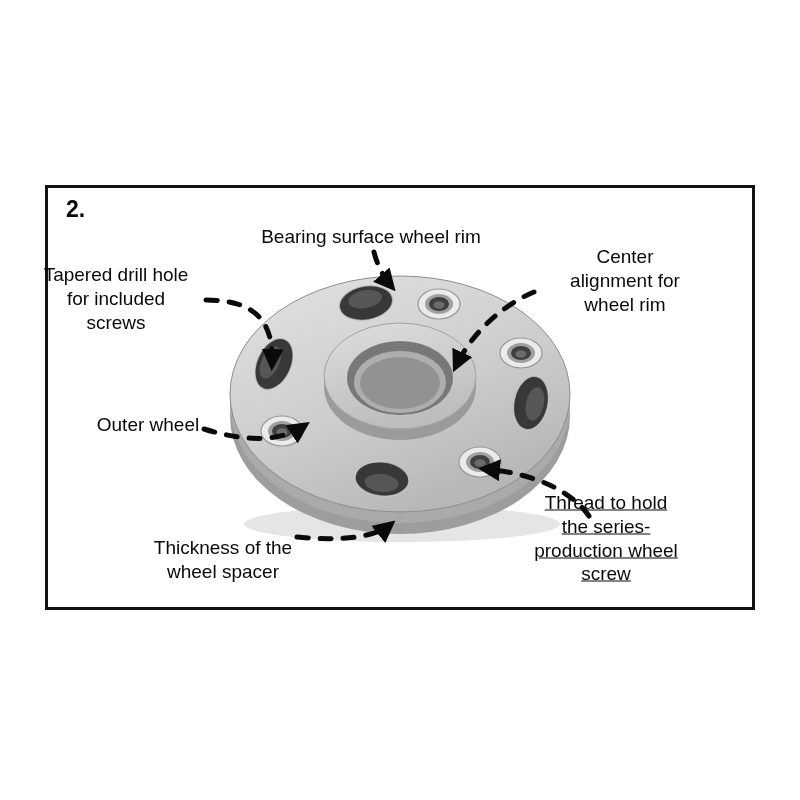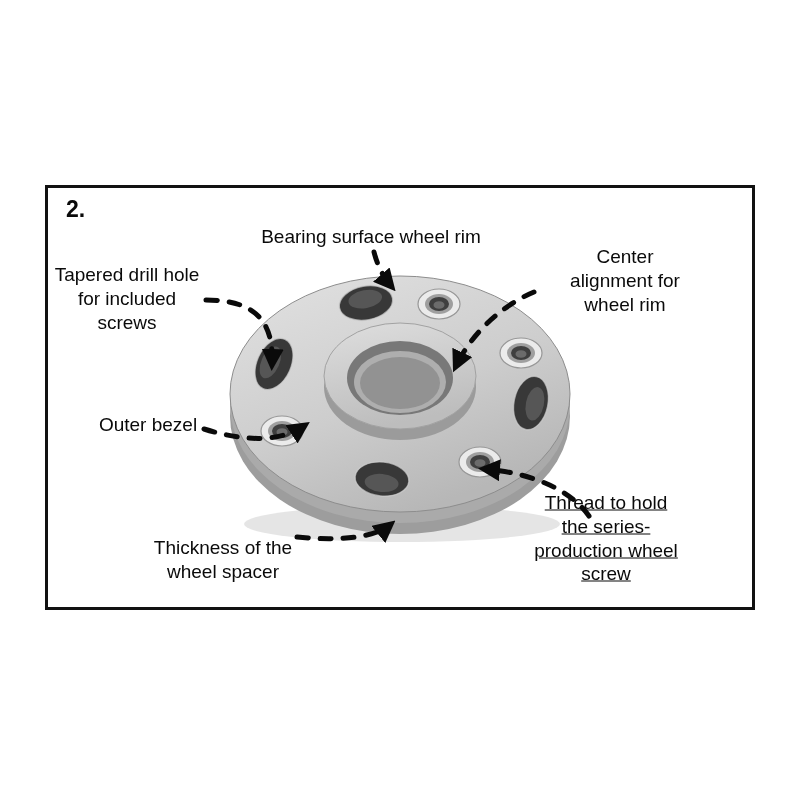--- a/index.html
+++ b/index.html
@@ -115,28 +115,28 @@
         <path d="M 156 241 C 198 254 232 254 256 238" marker-end="url(#ah)"></path>
         <path d="M 249 349 C 290 353 326 350 342 337" marker-end="url(#ah)"></path>
         <path d="M 541 328 C 523 302 484 285 437 281" marker-end="url(#ah)"></path>
       </g>
     </svg>
 
     <div class="step-num">2.</div>
 
     <div class="lbl" style="left:323px;top:49px;">Bearing surface wheel rim</div>
 
-    <div class="lbl" style="left:79px;top:111px;">Tapered drill hole
+    <div class="lbl" style="left:68px;top:111px;">Tapered drill hole
 for included
 screws</div>
 
     <div class="lbl" style="left:577px;top:93px;">Center alignment for
 wheel rim</div>
 
-    <div class="lbl" style="left:100px;top:237px;">Outer bezel</div>
+    <div class="lbl" style="left:100px;top:237px;">Outer wheel</div>
 
     <div class="lbl" style="left:175px;top:350px;margin-top:22px;">Thickness of the
 wheel spacer</div>
 
     <div class="lbl" style="left:558px;top:350px;text-decoration:underline;">Thread to hold the series-
 production wheel screw</div>
 
   </div>
 </div>
 

